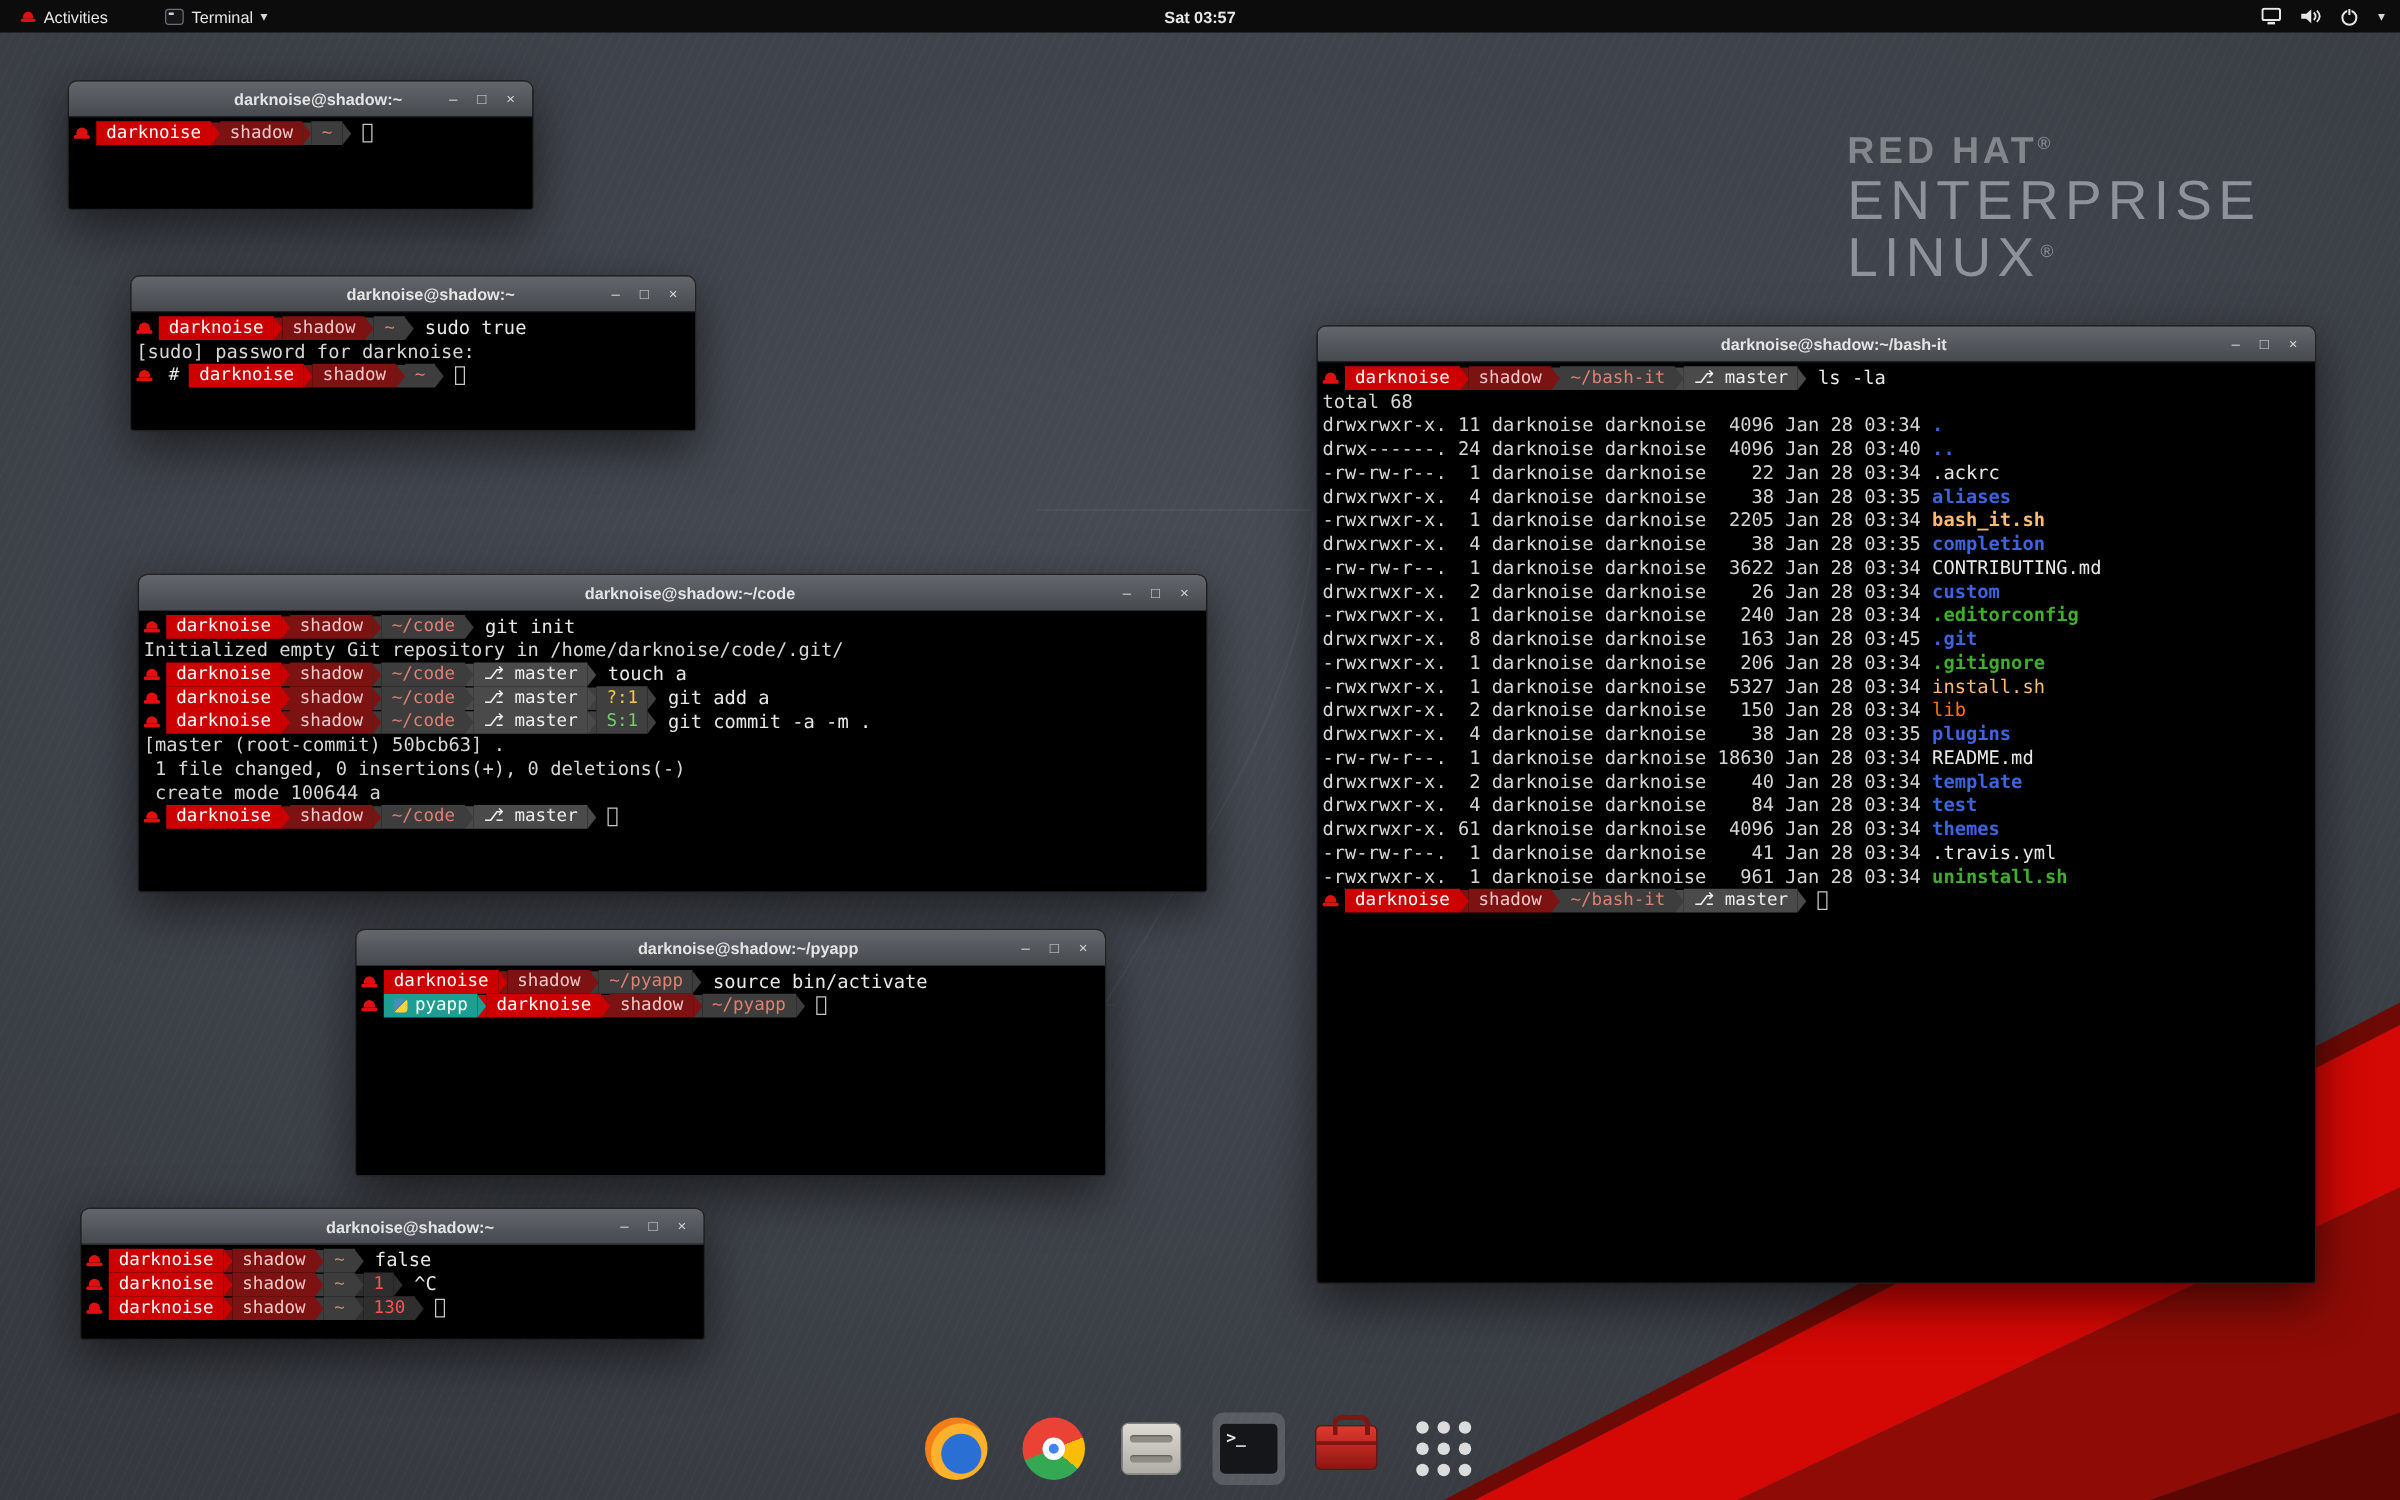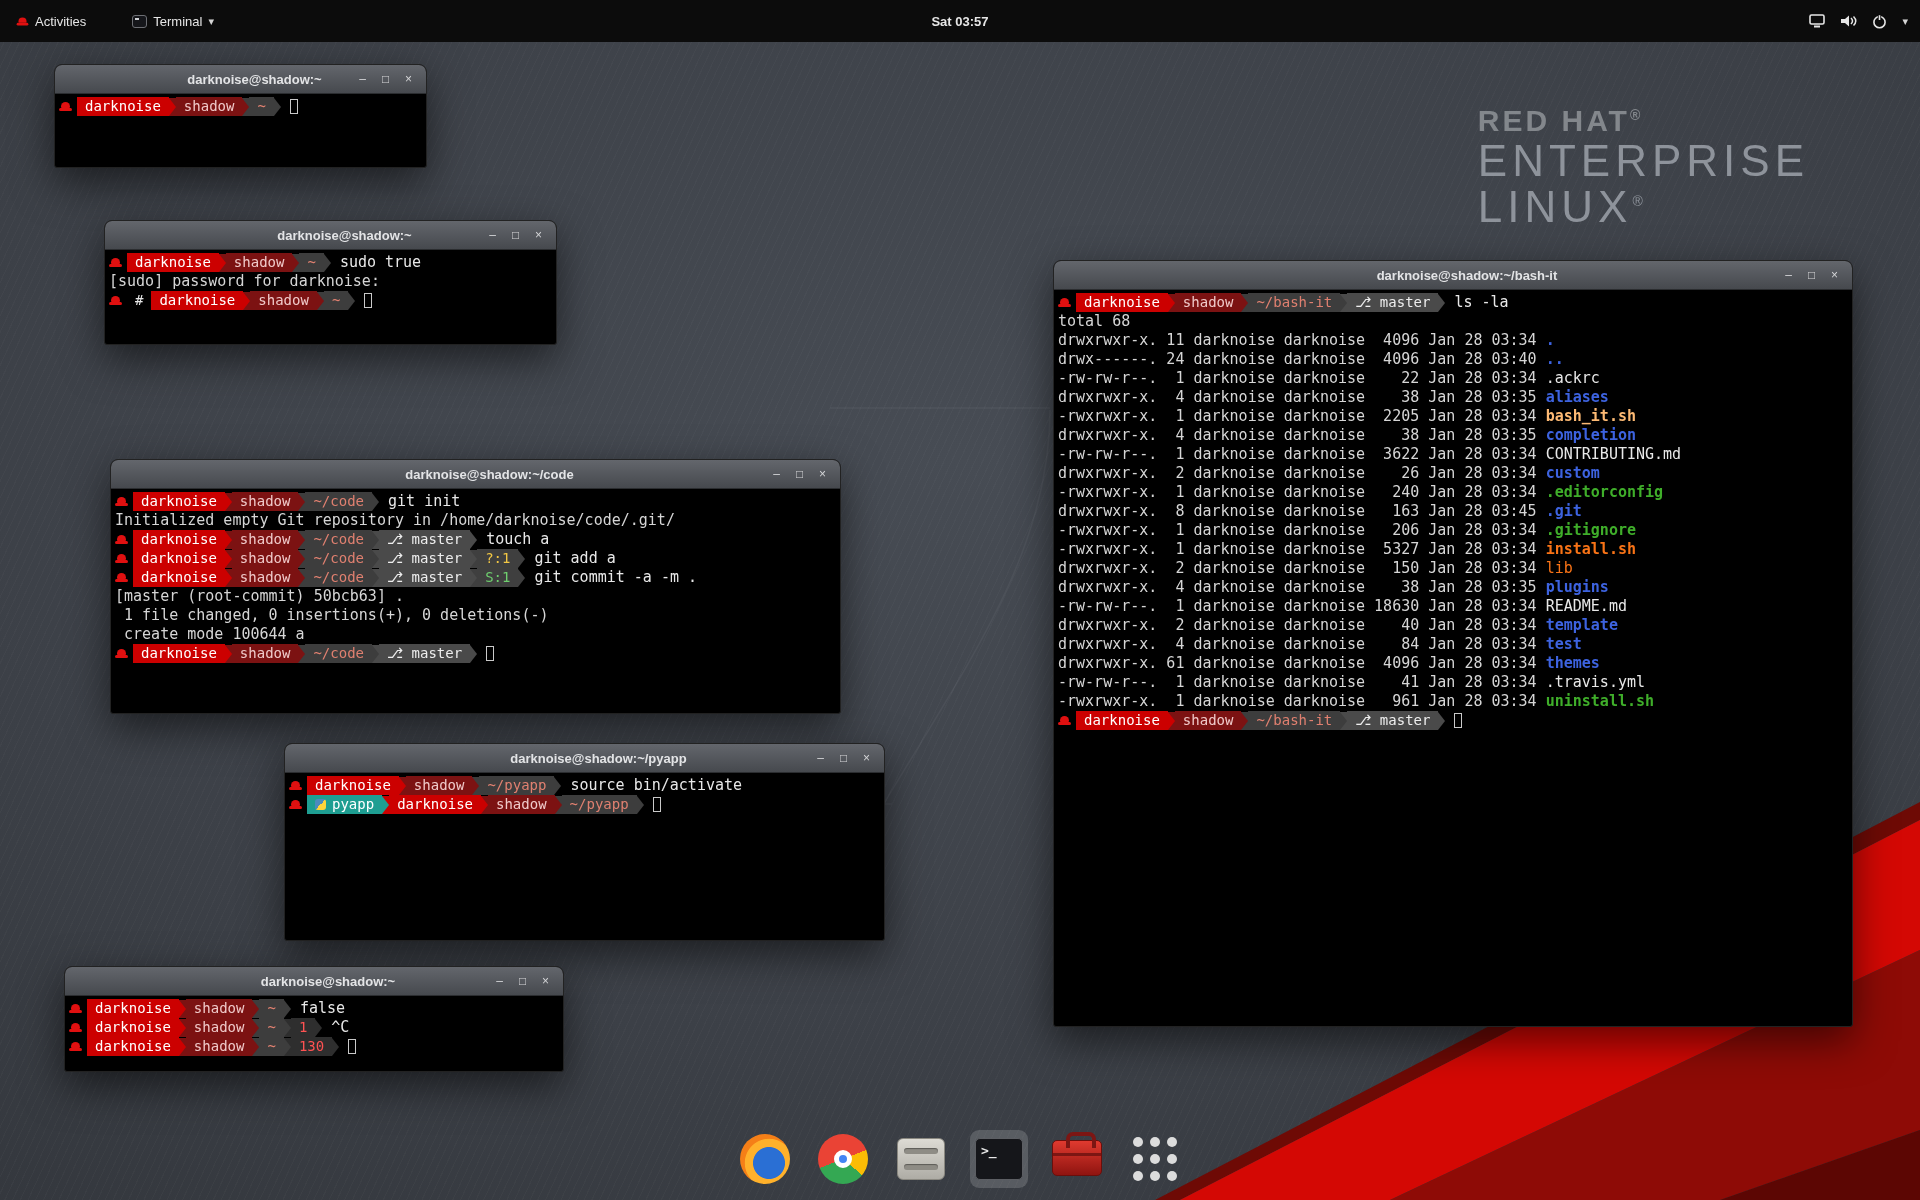--- a/index.html
+++ b/index.html
@@ -14,21 +14,21 @@
   }
   .circuit { position:absolute; left:800px; top:400px; opacity:.55; }
   .ribbons { position:absolute; right:0; bottom:0; width:1000px; height:760px; pointer-events:none; }
 
   .rhel-logo { position:absolute; right:111px; top:104px; color:#85898e; user-select:none; }
   .rhel-brand { font-size:30px; font-weight:bold; letter-spacing:3px; color:#83878c; }
   .rhel-big { font-size:44px; letter-spacing:5px; color:#8e939b; line-height:1.05; }
   .reg { font-size:14px; vertical-align:super; }
 
   
-  .topbar { position:absolute; top:0; left:0; right:0; height:42px; background:#0c0c0c;
+  .topbar { position:absolute; top:0; left:0; right:0; height:26px; background:#0c0c0c;
     color:#e6e6e6; display:flex; align-items:center; font-size:13px; z-index:50; }
   .tb-left { display:flex; align-items:center; gap:8px; padding-left:10px; }
   .tb-activities { display:flex; align-items:center; gap:6px; padding:0 6px; height:26px; cursor:pointer; }
   .tb-app { display:flex; align-items:center; gap:6px; margin-left:26px; padding:0 6px; height:26px; cursor:pointer; }
   .mini-term { width:15px; height:13px; background:#15161a; border:1px solid #6d6f74; border-radius:3px; position:relative; }
   .mini-term::after { content:''; position:absolute; left:2px; top:2px; width:4px; height:2px; background:#cfd1d4; }
   .tb-clock { position:absolute; left:0; right:0; text-align:center; font-weight:bold; }
   .tb-right { margin-left:auto; display:flex; align-items:center; gap:15px; padding-right:12px; z-index:1; }
   .tb-caret { font-size:11px; color:#d6d6d6; }
 
@@ -59,21 +59,21 @@
   .seg { padding:0 8px; height:19px; display:inline-flex; align-items:center; font-size:14px; }
   .sep { width:0; height:0; border-top:9.5px solid transparent; border-bottom:9.5px solid transparent;
     border-left:7px solid transparent; flex:0 0 auto; }
   .cmd { margin-left:9px; color:#e8e8e8; }
   .cursor { width:8px; height:15px; border:1px solid #c9c9c9; margin-left:9px; flex:0 0 auto; }
   .pyicon { width:11px; height:11px; border-radius:3px; margin-right:6px;
     background:linear-gradient(135deg,#4b8bbe 0 50%,#ffd43b 50% 100%); }
 
   .w1 { left:54px;  top:64px;  width:373px; height:104px; }
   .w2 { left:104px; top:220px; width:453px; height:125px; }
-  .w3 { left:110px; top:459px; width:731px; height:255px; }
+  .w3 { left:110px; top:459px; width:856px; height:255px; }
   .w4 { left:284px; top:743px; width:601px; height:198px; }
   .w5 { left:64px;  top:966px; width:500px; height:106px; }
   .w6 { left:1053px; top:260px; width:800px; height:767px; }
 
   
   .dock { position:absolute; left:50%; bottom:4px; transform:translateX(-50%);
     display:flex; align-items:flex-end; gap:20px; padding:8px 16px; z-index:40; }
   .dock-item { width:58px; height:58px; display:flex; align-items:center; justify-content:center;
     border-radius:9px; cursor:pointer; }
   .dock-item.active { background:rgba(255,255,255,.16); }
@@ -400,21 +400,21 @@
       <div class="tline out"><span>drwx------. 24 darknoise darknoise  4096 Jan 28 03:40 </span><span style="color: rgb(61, 99, 224); font-weight: bold;">..</span></div>
       <div class="tline out"><span>-rw-rw-r--.  1 darknoise darknoise    22 Jan 28 03:34 </span><span style="color: rgb(232, 232, 232);">.ackrc</span></div>
       <div class="tline out"><span>drwxrwxr-x.  4 darknoise darknoise    38 Jan 28 03:35 </span><span style="color: rgb(61, 99, 224); font-weight: bold;">aliases</span></div>
       <div class="tline out"><span>-rwxrwxr-x.  1 darknoise darknoise  2205 Jan 28 03:34 </span><span style="color: #fdba74; font-weight: bold;">bash_it.sh</span></div>
       <div class="tline out"><span>drwxrwxr-x.  4 darknoise darknoise    38 Jan 28 03:35 </span><span style="color: rgb(61, 99, 224); font-weight: bold;">completion</span></div>
       <div class="tline out"><span>-rw-rw-r--.  1 darknoise darknoise  3622 Jan 28 03:34 </span><span style="color: rgb(232, 232, 232);">CONTRIBUTING.md</span></div>
       <div class="tline out"><span>drwxrwxr-x.  2 darknoise darknoise    26 Jan 28 03:34 </span><span style="color: rgb(61, 99, 224); font-weight: bold;">custom</span></div>
       <div class="tline out"><span>-rwxrwxr-x.  1 darknoise darknoise   240 Jan 28 03:34 </span><span style="color: rgb(63, 174, 42); font-weight: bold;">.editorconfig</span></div>
       <div class="tline out"><span>drwxrwxr-x.  8 darknoise darknoise   163 Jan 28 03:45 </span><span style="color: rgb(61, 99, 224); font-weight: bold;">.git</span></div>
       <div class="tline out"><span>-rwxrwxr-x.  1 darknoise darknoise   206 Jan 28 03:34 </span><span style="color: rgb(63, 174, 42); font-weight: bold;">.gitignore</span></div>
-      <div class="tline out"><span>-rwxrwxr-x.  1 darknoise darknoise  5327 Jan 28 03:34 </span><span style="color: #f97316; font-weight: bold; text-align: center;">install.sh</span></div>
+      <div class="tline out"><span>-rwxrwxr-x.  1 darknoise darknoise  5327 Jan 28 03:34 </span><span style="color: #fdba74; font-weight: normal; text-align: center;">install.sh</span></div>
       <div class="tline out"><span>drwxrwxr-x.  2 darknoise darknoise   150 Jan 28 03:34 </span><span style="color: #f97316; font-weight: normal;">lib</span></div>
       <div class="tline out"><span>drwxrwxr-x.  4 darknoise darknoise    38 Jan 28 03:35 </span><span style="color: rgb(61, 99, 224); font-weight: bold;">plugins</span></div>
       <div class="tline out"><span>-rw-rw-r--.  1 darknoise darknoise 18630 Jan 28 03:34 </span><span style="color: rgb(232, 232, 232);">README.md</span></div>
       <div class="tline out"><span>drwxrwxr-x.  2 darknoise darknoise    40 Jan 28 03:34 </span><span style="color: rgb(61, 99, 224); font-weight: bold;">template</span></div>
       <div class="tline out"><span>drwxrwxr-x.  4 darknoise darknoise    84 Jan 28 03:34 </span><span style="color: rgb(61, 99, 224); font-weight: bold;">test</span></div>
       <div class="tline out"><span>drwxrwxr-x. 61 darknoise darknoise  4096 Jan 28 03:34 </span><span style="color: rgb(61, 99, 224); font-weight: bold;">themes</span></div>
       <div class="tline out"><span>-rw-rw-r--.  1 darknoise darknoise    41 Jan 28 03:34 </span><span style="color: rgb(232, 232, 232);">.travis.yml</span></div>
       <div class="tline out"><span>-rwxrwxr-x.  1 darknoise darknoise   961 Jan 28 03:34 </span><span style="color: rgb(63, 174, 42); font-weight: bold;">uninstall.sh</span></div>
       <div class="tline prompt">
         <span class="hat"></span>

